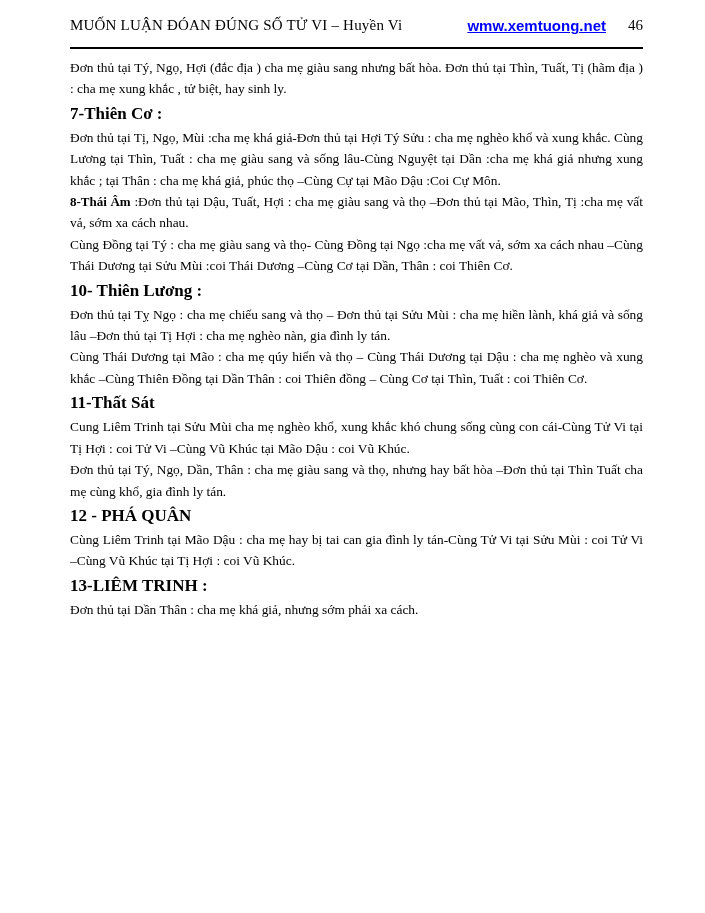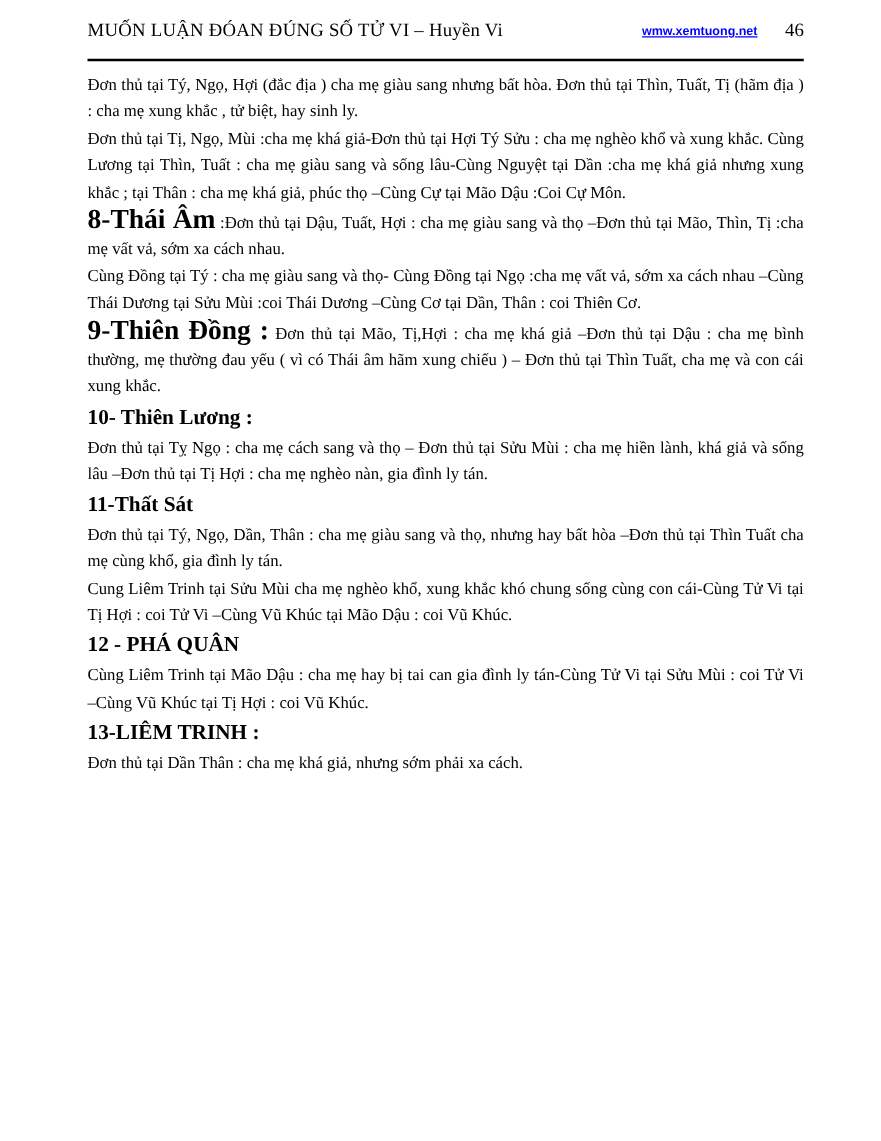--- a/index.html
+++ b/index.html
@@ -4,58 +4,59 @@
 <style>
   html, body { margin: 0; padding: 0; background: #ffffff; }
   body {
     width: 705px; height: 913px;
     font-family: "Liberation Serif", serif;
     color: #000000;
     box-sizing: border-box;
     overflow: hidden;
   }
   .page { padding: 17px 62px 0 70px; box-sizing: border-box; }
-  .header { display: flex; align-items: center; font-size: 15px; white-space: nowrap; }
+  .header { display: flex; align-items: flex-end; font-size: 15px; white-space: nowrap; }
   .running-title { letter-spacing: 0.2px; }
   .spacer { flex: 1; }
   .site-link {
     font-family: "Liberation Sans", sans-serif;
     font-weight: bold;
-    font-size: 10px;
+    font-size: 15px;
     color: #0000ff;
     text-decoration: underline;
     cursor: pointer;
   }
   .page-num { margin-left: 22px; }
   .rule { border-top: 2px solid #000000; margin-top: 13px; margin-bottom: 8px; }
   .content { font-size: 13.4px; line-height: 21.4px; text-align: justify; }
   p.paragraph { margin: 0; }
   h2.heading { font-size: 17px; line-height: 25px; margin: 1px 0; font-weight: bold; }
-  b.lead { font-size: 22px; }
+  b.lead { font-size: 13px; }
 </style>
 </head>
 <body>
 
 <div class="page">
   <div class="header">
     <span class="running-title">MUỐN LUẬN ĐÓAN ĐÚNG SỐ TỬ VI – Huyền Vi</span>
     <span class="spacer"></span>
     <a class="site-link" href="#" style="color: rgb(0, 0, 255);">wmw.xemtuong.net</a>
     <span class="page-num">46</span>
   </div>
   <div class="rule"></div>
   <main class="content" id="content">
       <p class="paragraph"><span>Đơn thủ tại Tý, Ngọ, Hợi (đắc địa ) cha mẹ giàu sang nhưng bất hòa. Đơn thủ tại Thìn, Tuất, Tị (hãm địa ) : cha mẹ xung khắc , tử biệt, hay sinh ly.</span></p>
+      <h2 class="heading"><b>7-Thiên Cơ :</b></h2>
       <p class="paragraph"><span>Đơn thủ tại Tị, Ngọ, Mùi :cha mẹ khá giả-Đơn thủ tại Hợi Tý Sửu : cha mẹ nghèo khổ và xung khắc. Cùng Lương tại Thìn, Tuất : cha mẹ giàu sang và sống lâu-Cùng Nguyệt tại Dần :cha mẹ khá giả nhưng xung khắc ; tại Thân : cha mẹ khá giả, phúc thọ –Cùng Cự tại Mão Dậu :Coi Cự Môn.</span></p>
       <p class="paragraph"><b class="lead">8-Thái Âm</b><span> :Đơn thủ tại Dậu, Tuất, Hợi : cha mẹ giàu  sang và thọ –Đơn thủ tại Mão, Thìn, Tị :cha mẹ vất vả, sớm xa cách nhau.</span></p>
       <p class="paragraph"><span>Cùng Đồng tại Tý : cha mẹ giàu sang và thọ- Cùng Đồng tại Ngọ :cha mẹ vất vả, sớm xa cách nhau –Cùng Thái Dương tại Sửu Mùi :coi Thái Dương –Cùng Cơ tại Dần, Thân : coi Thiên Cơ.</span></p>
-      <p class="paragraph"><b class="lead">9-Thiên Đồng :</b><span> Đơn thủ tại Mão, Tị,Hợi : cha mẹ khá giả –Đơn thủ tại Dậu : cha mẹ bình thường, mẹ thường đau yếu ( vì có Thái âm hãm xung chiếu ) – Đơn thủ tại Thìn Tuất, cha mẹ và con cái xung khắc.</span></p>
       <h2 class="heading"><b>10- Thiên Lương :</b></h2>
-      <p class="paragraph"><span>Đơn thủ tại Tỵ Ngọ : cha mẹ cách sang và thọ – Đơn thủ tại Sửu Mùi : cha mẹ hiền lành, khá giả và sống lâu –Đơn thủ tại Tị Hợi : cha mẹ nghèo nàn, gia đình ly tán.</span></p>
+      <p class="paragraph"><span>Đơn thủ tại Tỵ Ngọ : cha mẹ chiếu sang và thọ – Đơn thủ tại Sửu Mùi : cha mẹ hiền lành, khá giả và sống lâu –Đơn thủ tại Tị Hợi : cha mẹ nghèo nàn, gia đình ly tán.</span></p>
+      <p class="paragraph"><span>Cùng Thái Dương tại Mão : cha mẹ qúy hiển và thọ – Cùng Thái Dương tại Dậu : cha mẹ nghèo và xung khắc –Cùng Thiên Đồng  tại Dần Thân : coi Thiên đồng – Cùng Cơ tại Thìn, Tuất : coi Thiên Cơ.</span></p>
       <h2 class="heading"><b>11-Thất Sát</b></h2>
+      <p class="paragraph"><span>Cung Liêm Trinh tại Sửu Mùi cha mẹ nghèo khổ, xung khắc khó chung sống cùng con cái-Cùng Tử Vi tại Tị  Hợi : coi Tử Vi –Cùng Vũ Khúc tại Mão Dậu : coi Vũ Khúc.</span></p>
       <p class="paragraph"><span>Đơn thủ tại Tý, Ngọ, Dần, Thân : cha mẹ giàu sang và thọ, nhưng hay bất hòa –Đơn thủ tại Thìn Tuất cha mẹ cùng khổ, gia đình ly tán.</span></p>
-      <p class="paragraph"><span>Cung Liêm Trinh tại Sửu Mùi cha mẹ nghèo khổ, xung khắc khó chung sống cùng con cái-Cùng Tử Vi tại Tị  Hợi : coi Tử Vi –Cùng Vũ Khúc tại Mão Dậu : coi Vũ Khúc.</span></p>
       <h2 class="heading"><b>12 - PHÁ QUÂN</b></h2>
       <p class="paragraph"><span>Cùng Liêm Trinh tại Mão Dậu : cha mẹ hay bị tai can gia đình ly tán-Cùng Tử Vi tại Sửu Mùi : coi Tử Vi –Cùng Vũ Khúc tại Tị Hợi : coi Vũ Khúc.</span></p>
       <h2 class="heading"><b>13-LIÊM TRINH :</b></h2>
       <p class="paragraph"><span>Đơn thủ tại Dần Thân : cha mẹ khá giả, nhưng sớm phải xa cách.</span></p>
     </main>
 </div>
 
 </body></html>

